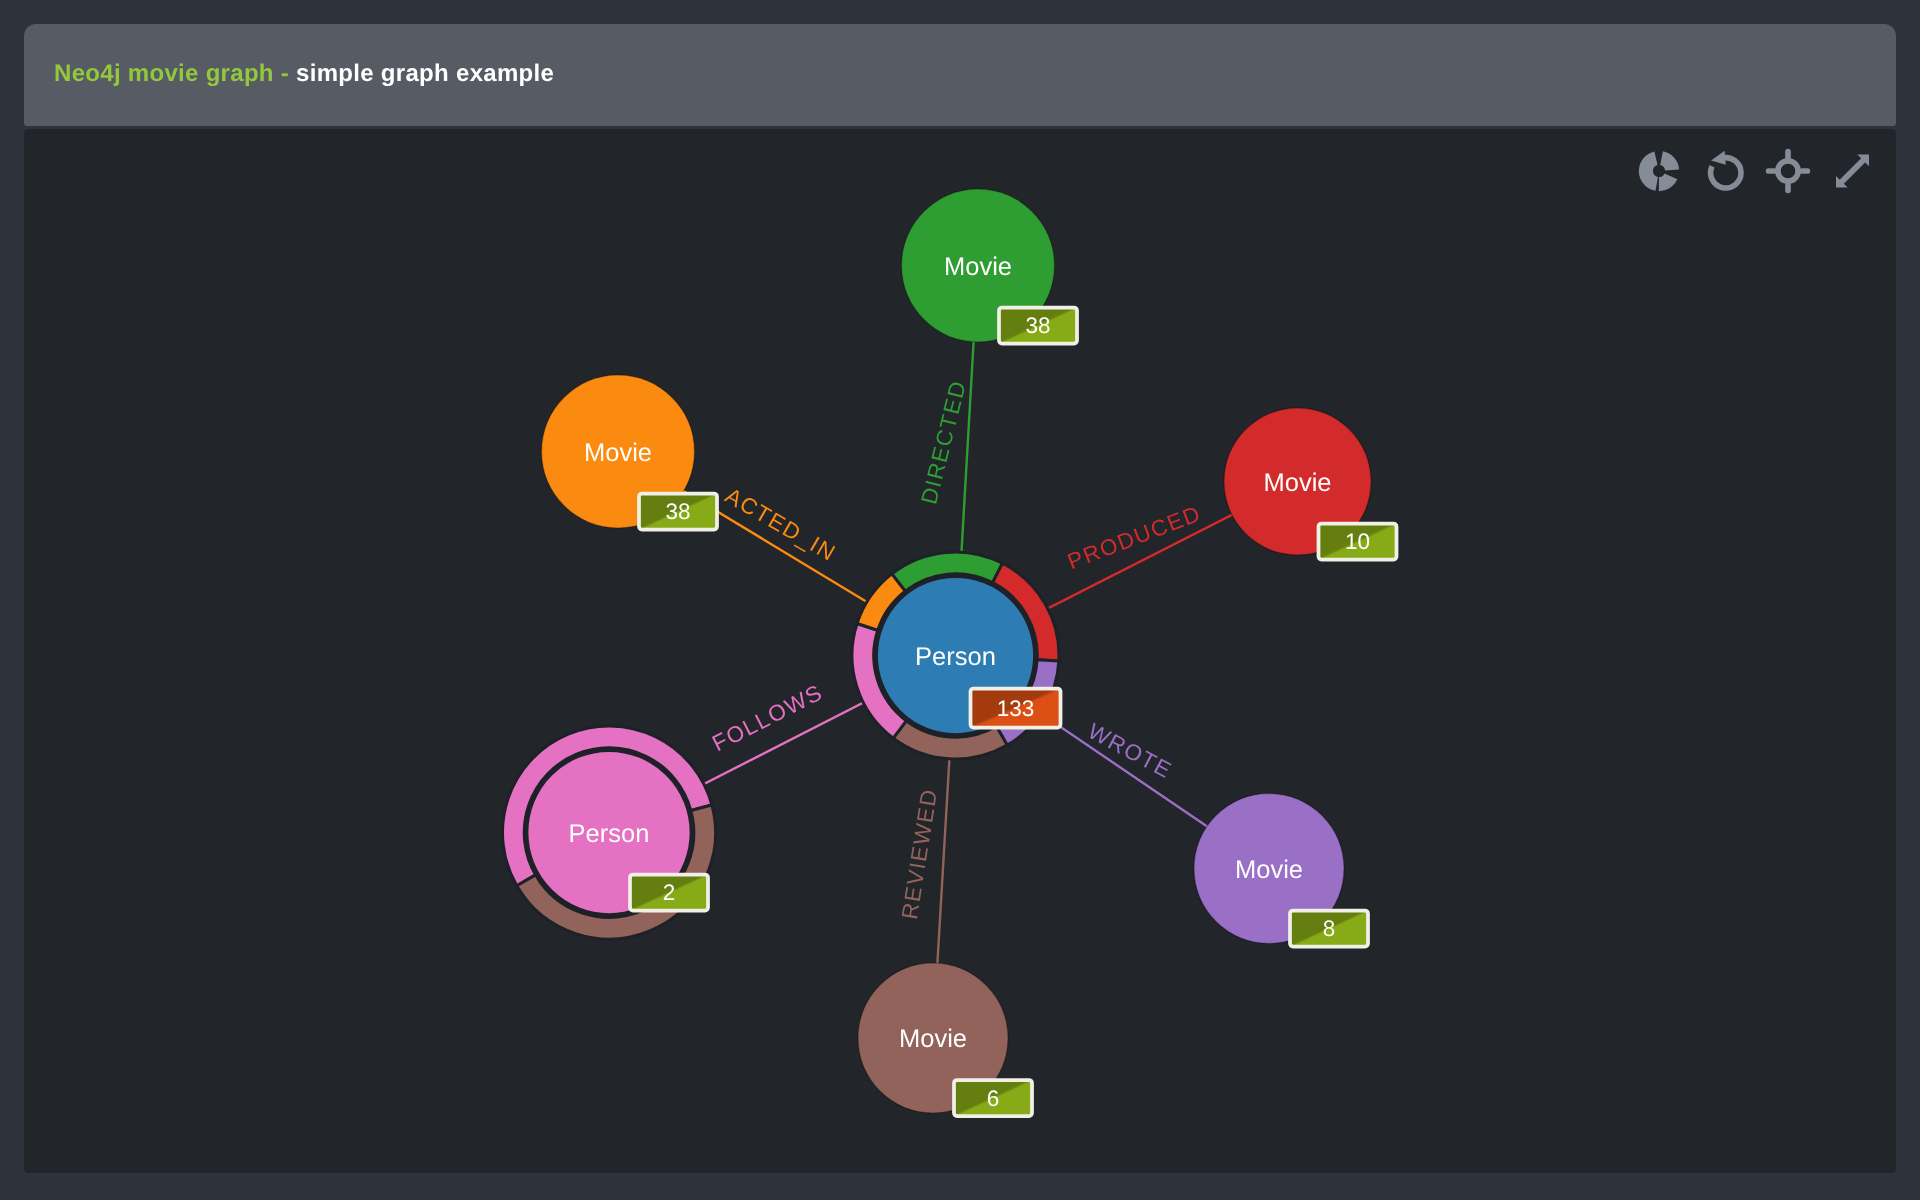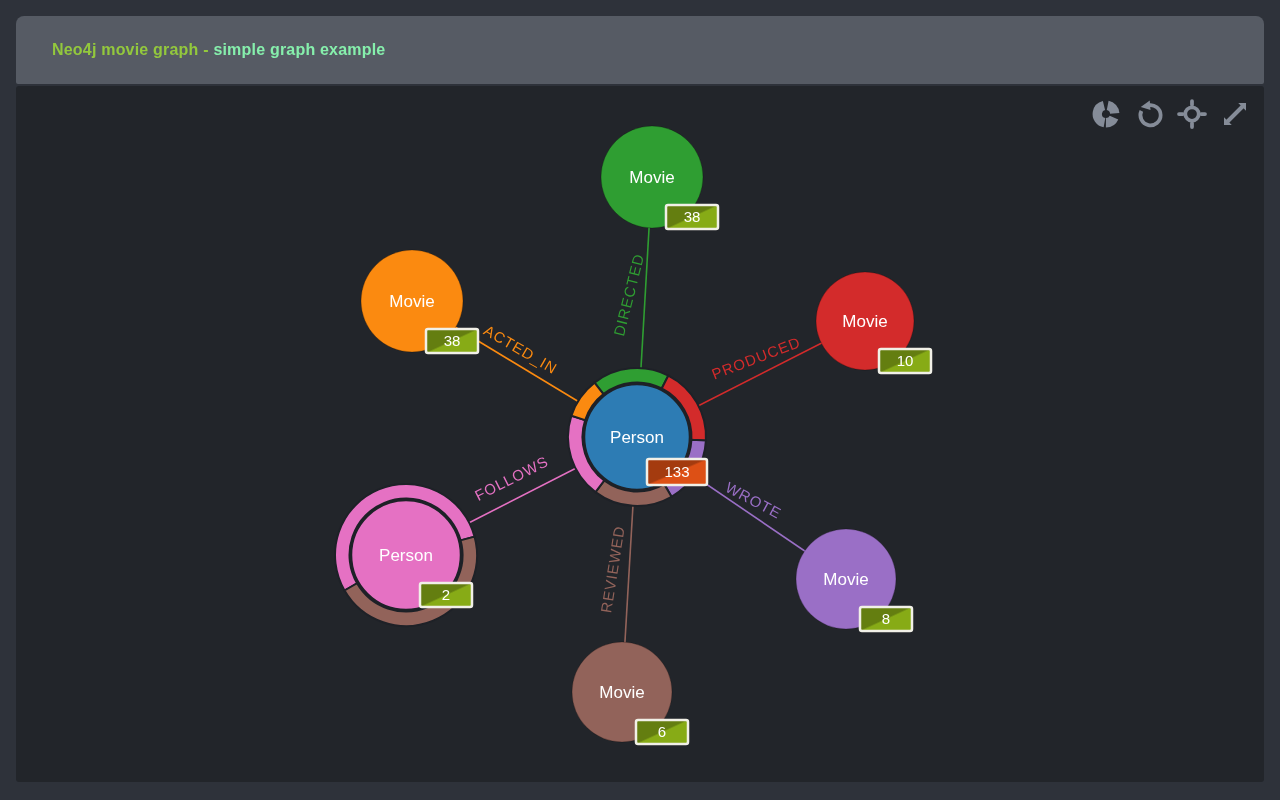--- a/index.html
+++ b/index.html
@@ -5,25 +5,25 @@
   html,body{margin:0;padding:0;}
   body{
     width:1280px;height:800px;
     background:#2e323a;
     font-family:"Liberation Sans",sans-serif;
     overflow:hidden;position:relative;
   }
   .titlebar{
     position:absolute;left:16px;top:16px;width:1248px;height:68px;
     background:#565b64;border-radius:8px 8px 2px 2px;
-    display:flex;align-items:center;padding:0 36px;box-sizing:border-box;
+    display:flex;align-items:center;padding:0 20px;box-sizing:border-box;
     font-weight:bold;font-size:16px;letter-spacing:.2px;
   }
   .t-accent{color:#93c83d;white-space:pre;}
-  .t-rest{color:#86efac;}
+  .t-rest{color:#ffffff;}
   .canvas{
     position:absolute;left:16px;top:86px;width:1248px;height:696px;
     background:#22252a;border-radius:3px;
   }
   #graph-svg{position:absolute;left:0;top:0;width:1280px;height:800px;}
   #graph-svg text{font-family:"Liberation Sans",sans-serif;}
   .node-label{fill:#ffffff;font-size:17px;}
   .edge-label{font-size:15px;letter-spacing:1px;}
   .badge-text{fill:#ffffff;font-size:15px;}
   .toolbar{

